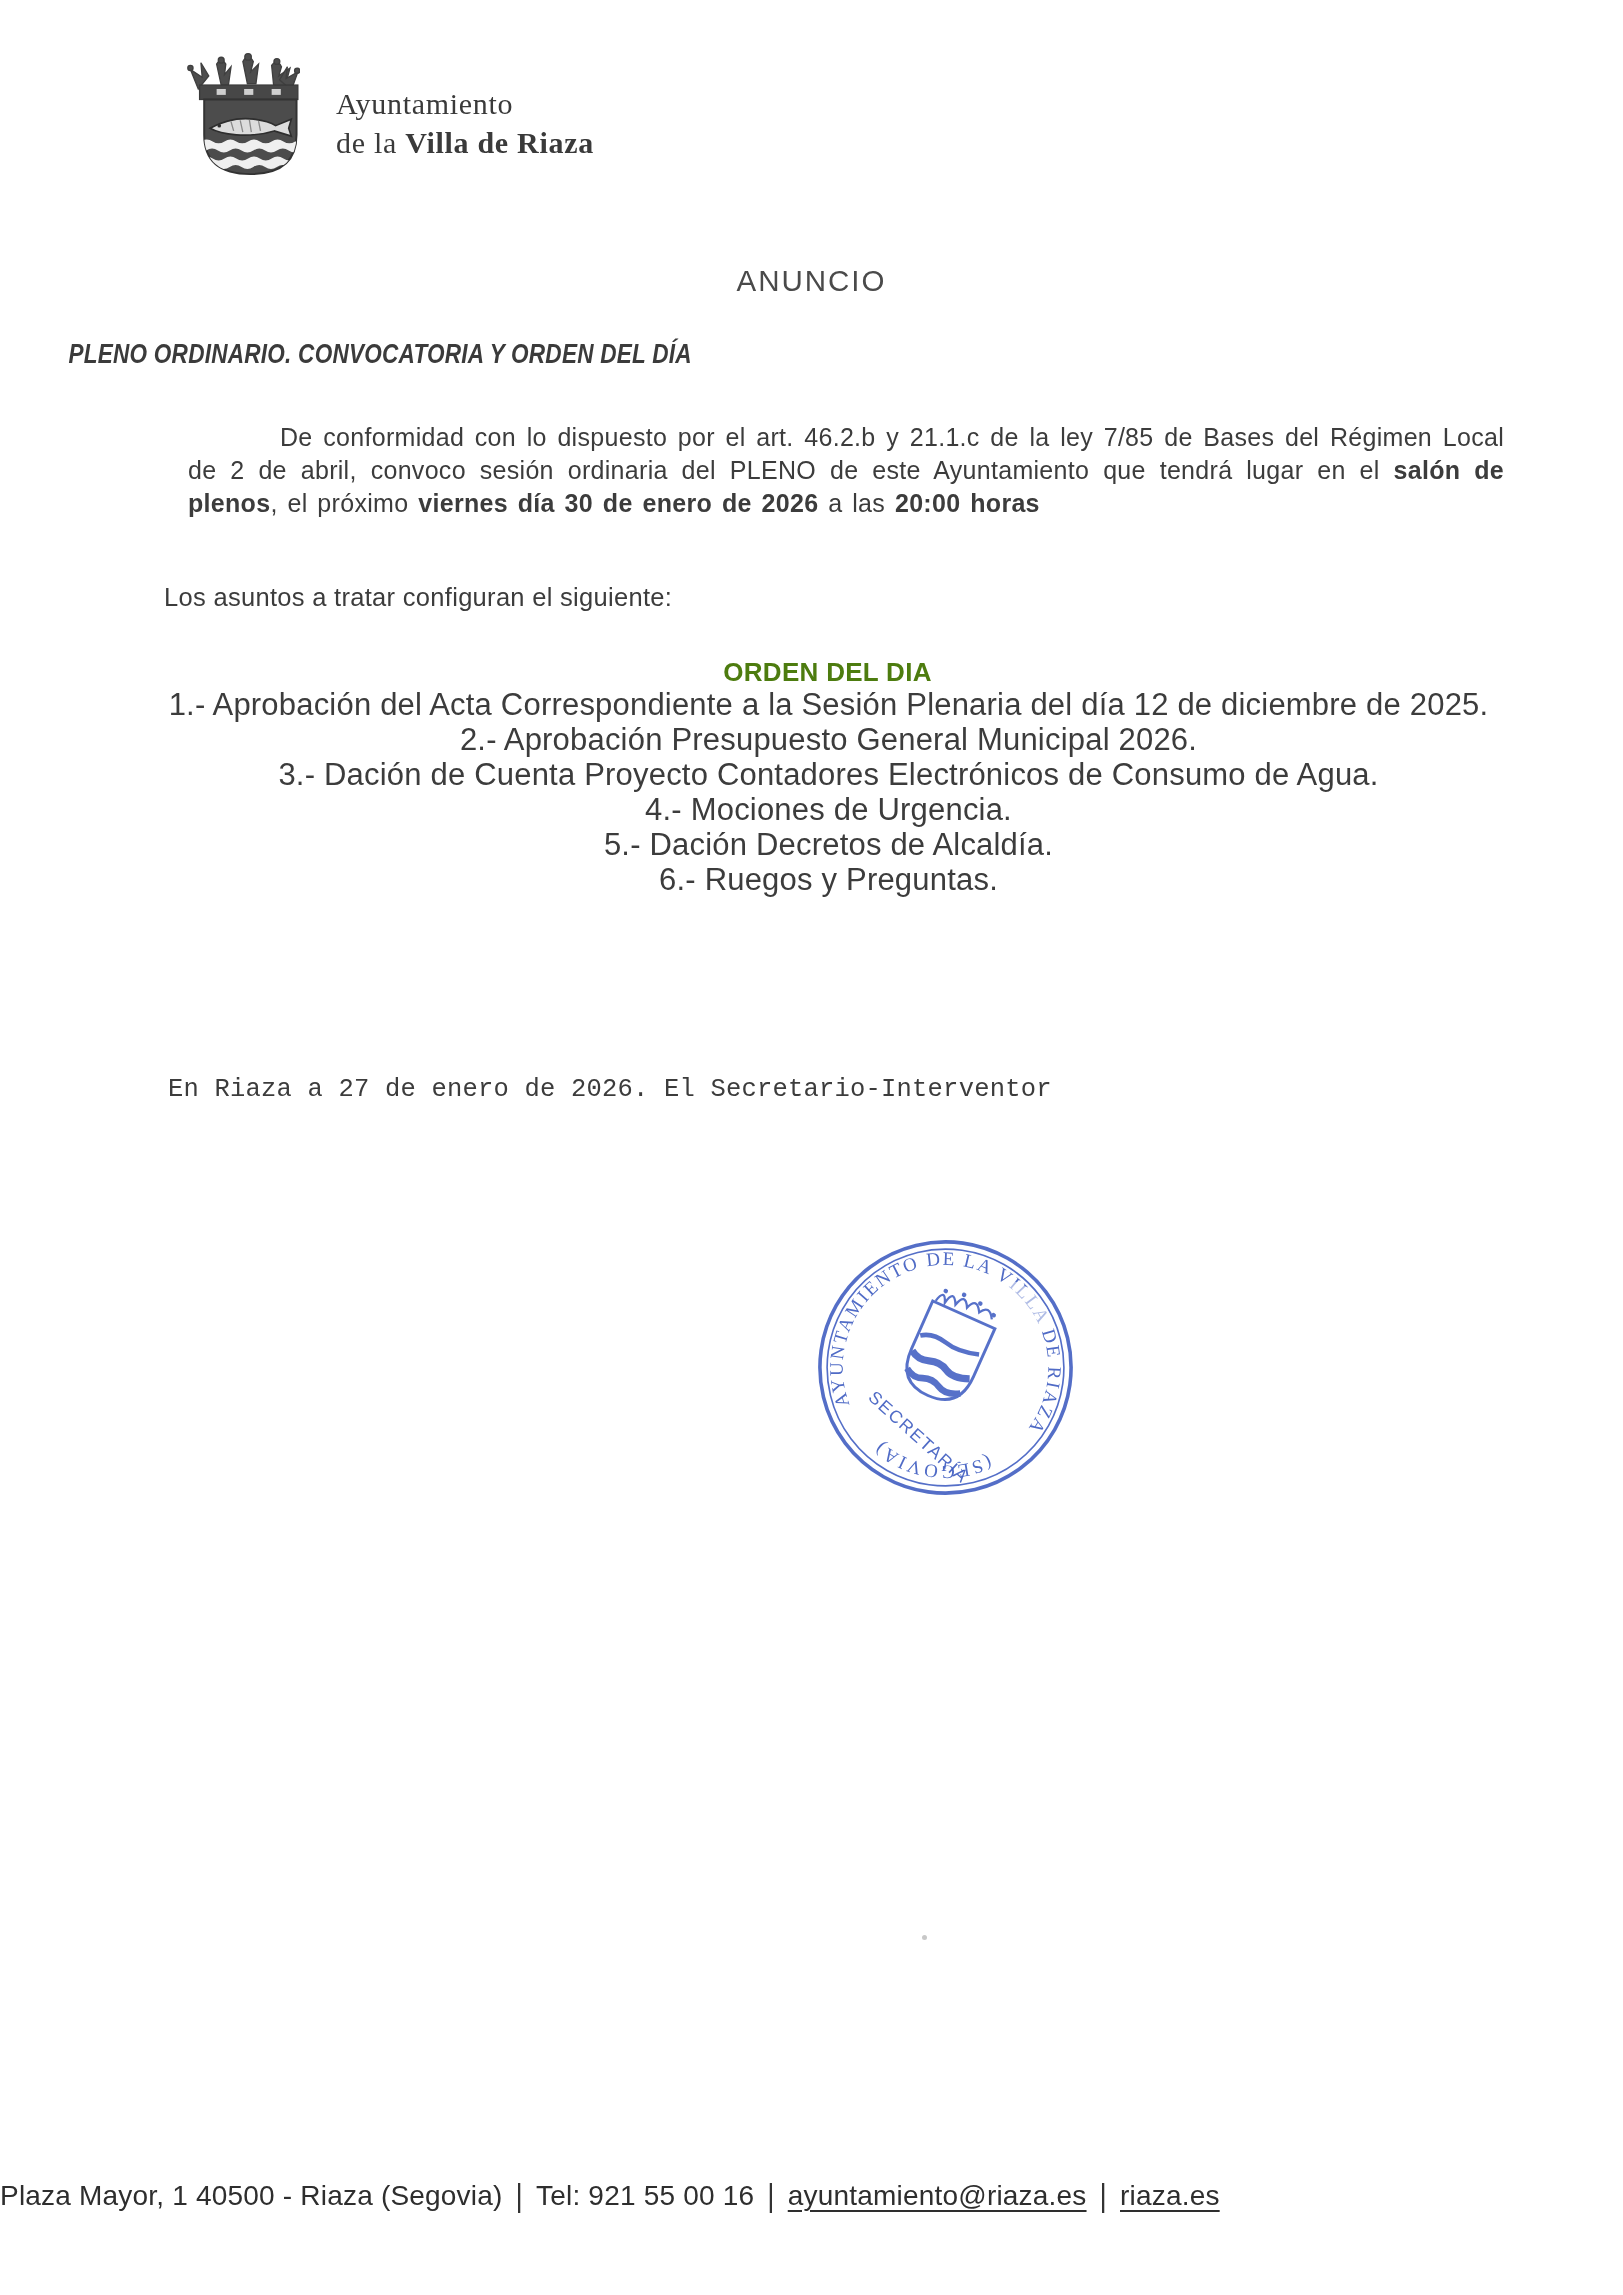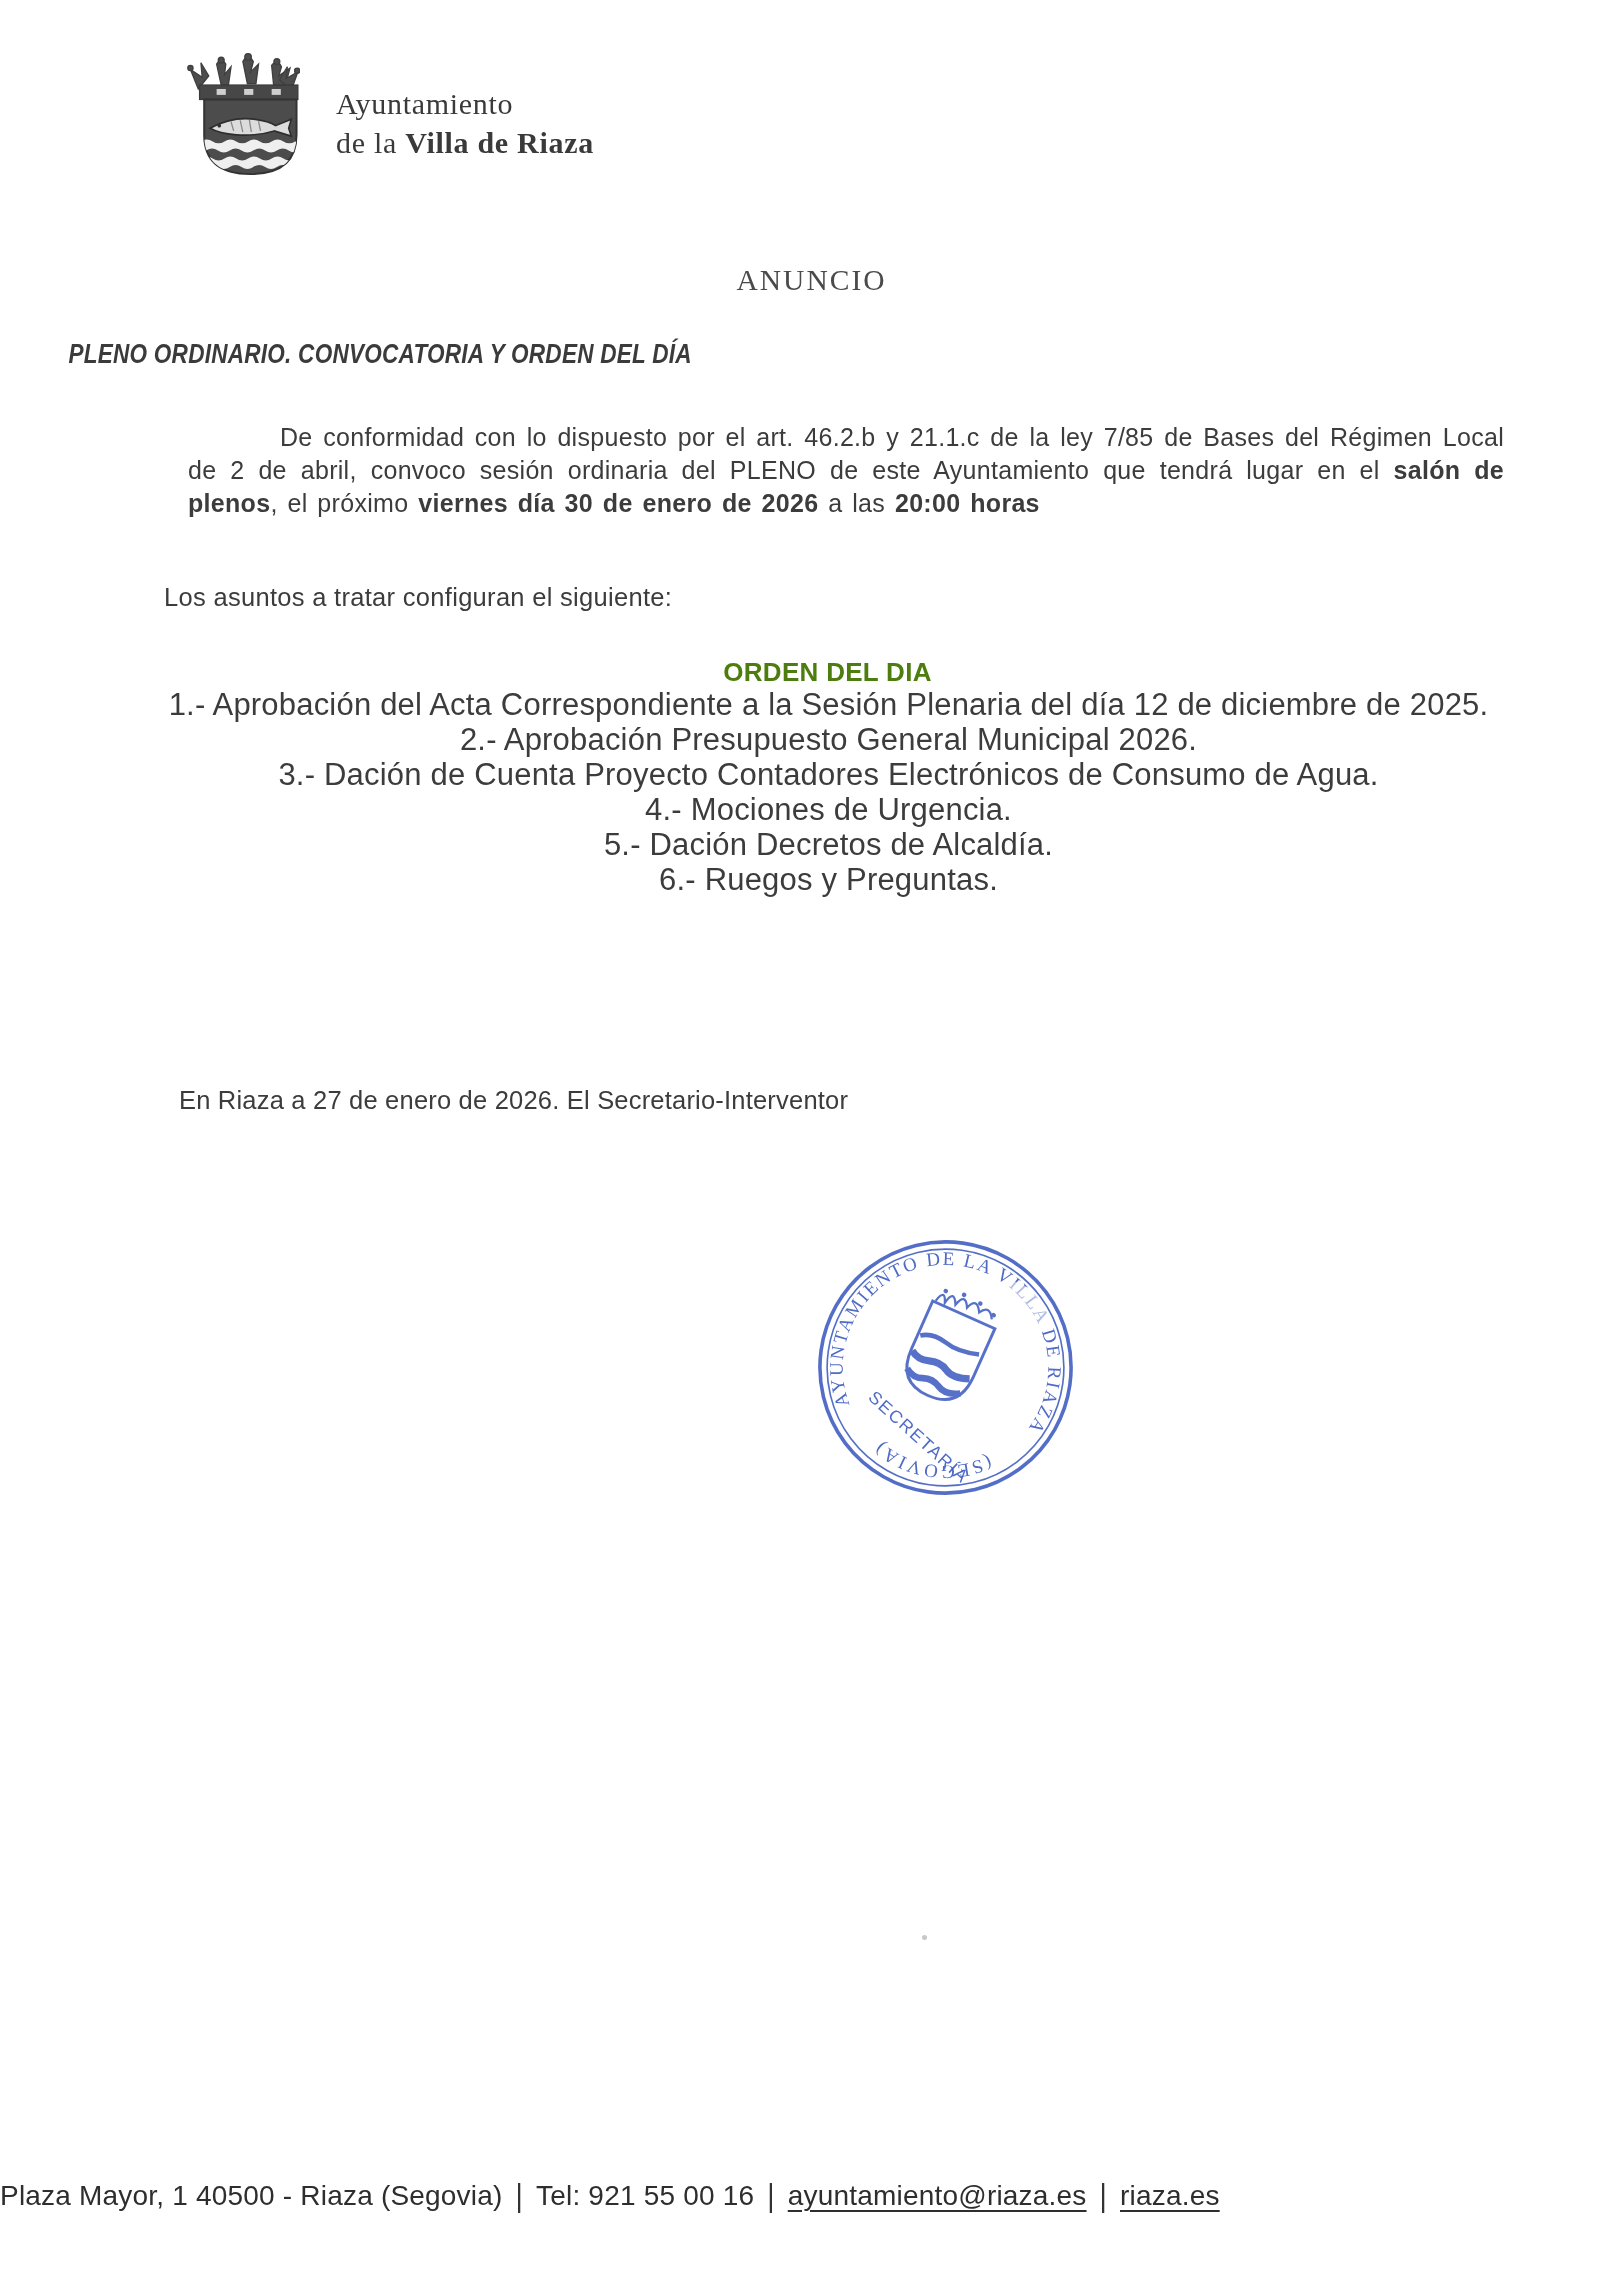--- a/index.html
+++ b/index.html
@@ -10,37 +10,37 @@
 
   
   .letterhead{position:absolute;left:185px;top:51px;display:flex;align-items:flex-start;}
   .crest{width:115px;height:131px;flex:0 0 auto;}
   .org{margin-left:36px;margin-top:33px;font-family:"Liberation Serif",serif;
        font-size:30px;line-height:39px;color:#3a3a3a;letter-spacing:0.7px;}
   .org .org-bold{font-weight:700;}
 
   
   .doc-title{position:absolute;left:0;top:264px;width:100%;text-align:center;
-    font-family:Liberation Serif, serif;font-size:29.5px;letter-spacing:2px;color:#4a4a4a;}
+    font-family:Liberation Sans, sans-serif;font-size:29.5px;letter-spacing:2px;color:#4a4a4a;}
   .doc-subtitle{position:absolute;left:0;top:338px;width:100%;text-align:left;
     font-size:27.5px;font-weight:700;font-style:italic;color:#3b3b3b;}
   .doc-subtitle .squeeze{display:inline-block;transform:scaleX(.82);transform-origin:center;letter-spacing:0.3px;}
 
   
   .intro{position:absolute;left:172px;top:405px;width:1316px;
     font-size:25px;line-height:33px;text-align:justify;text-indent:92px;
     word-spacing:2.6px;letter-spacing:0.3px;margin:16px;}
   .intro .b{font-weight:700;}
 
   .agenda-intro{position:absolute;left:164px;top:583px;font-size:25.5px;letter-spacing:0.3px;margin:0;}
   .agenda-title{position:absolute;left:0;top:641px;width:100%;text-align:center;
     font-size:26px;font-weight:700;letter-spacing:0.3px;margin:16px;color:#4d7c0f;}
   .agenda{position:absolute;left:164px;top:687px;width:1329px;font-size:31px;line-height:35px;letter-spacing:0.2px;text-align:center;}
 
-  .closing{position:absolute;left:164px;top:1071px;font-size:25.5px;letter-spacing:0.2px;margin:15px;}
+  .closing{position:absolute;left:164px;top:1071px;font-size:25.5px;letter-spacing:0.2px;margin:4px;font-family:Liberation Mono, monospace;}
 
   
   .stamp{position:absolute;left:816px;top:1238px;width:259px;height:259px;
     transform:rotate(8deg);opacity:.93;}
 
   .speck{position:absolute;left:922px;top:1935px;width:5.2px;height:5.2px;border-radius:50%;
     background:#ababab;opacity:.65;}
 
   
   .footer{position:absolute;left:0;top:2180px;width:100%;text-align:left;

